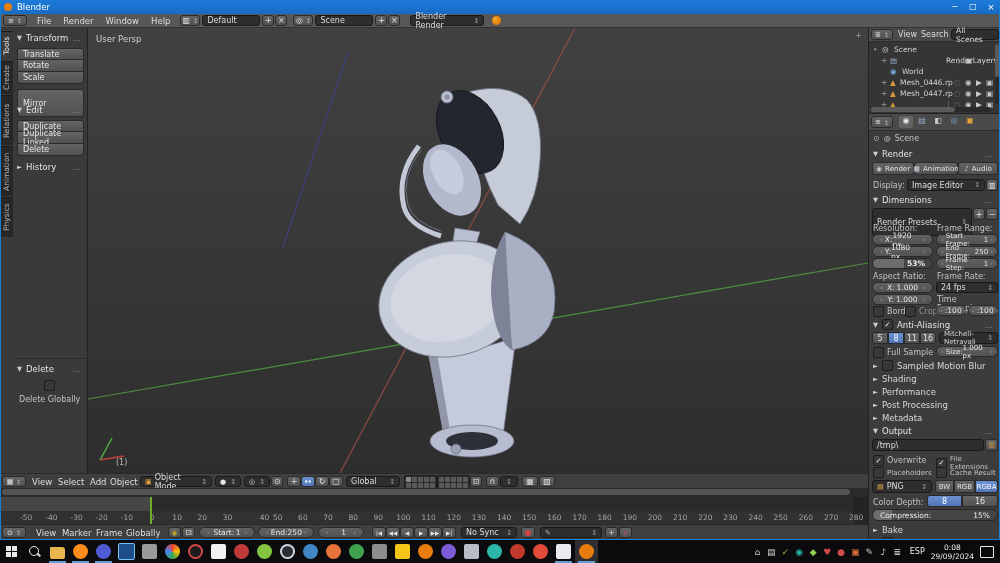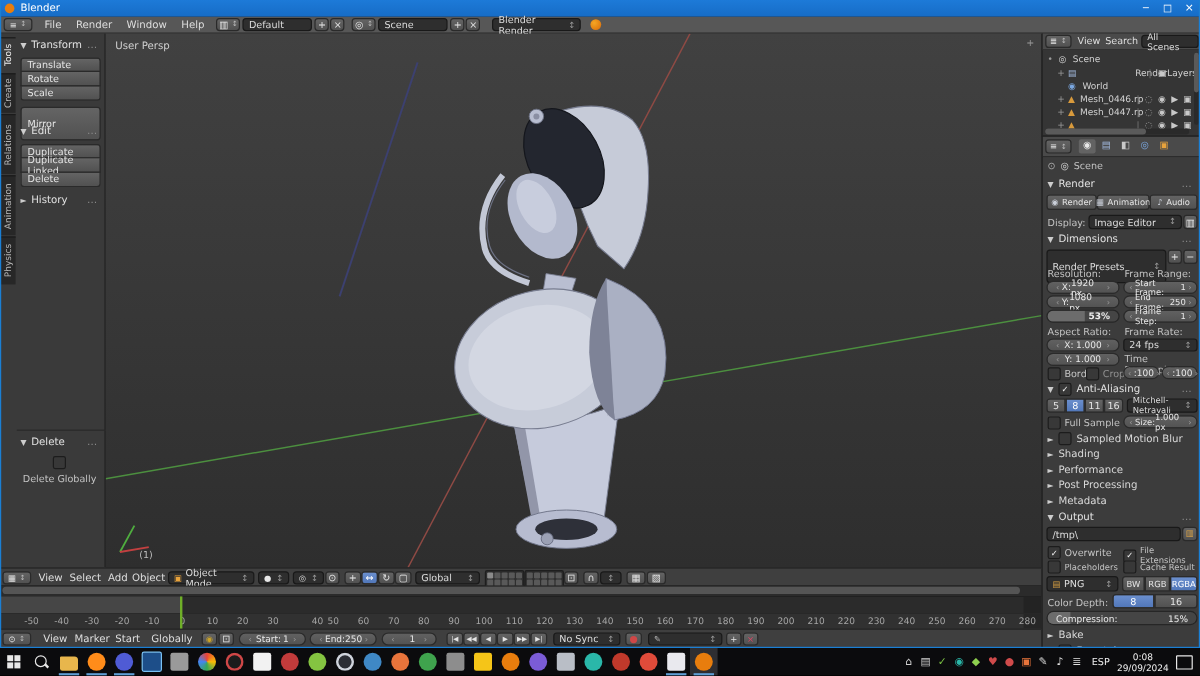--- a/index.html
+++ b/index.html
@@ -297,21 +297,21 @@
   </div>
 <div class="abs" style="left:150px;top:497px;width:2px;height:27px;background:#6faf28;"></div>
 
 <div class="abs" style="left:0;top:524px;width:868px;height:16px;background:#3f3f3f;border-top:1px solid #292929;box-sizing:border-box;">
   <span class="btn abs" style="left:2px;top:2px;width:24px;height:11px;">
       <span style="font-size:7px;">⊙</span>
       <span style="font-size:6px;color:#bbb;">↕</span>
     </span>
   <span class="mi abs" style="left:36px;top:3px;">View</span>
   <span class="mi abs" style="left:62px;top:3px;">Marker</span>
-  <span class="mi abs" style="left:96px;top:3px;">Start</span>
+  <span class="mi abs" style="left:96px;top:3px;">Frame</span>
   <span class="mi abs" style="left:126px;top:3px;">Globally</span>
   <span class="btn abs" style="left:168px;top:2px;width:13px;height:11px;">
       <span style="color:#c9a227;font-size:7px;">◉</span>
     </span>
   <span class="btn abs" style="left:182px;top:2px;width:13px;height:11px;">⊡</span>
   <span class="nf abs" style="left:199px;top:2px;width:56px;height:11px;">
       <span>Start:</span>
       <span>1</span>
     </span>
   <span class="nf abs" style="left:258px;top:2px;width:56px;height:11px;">

